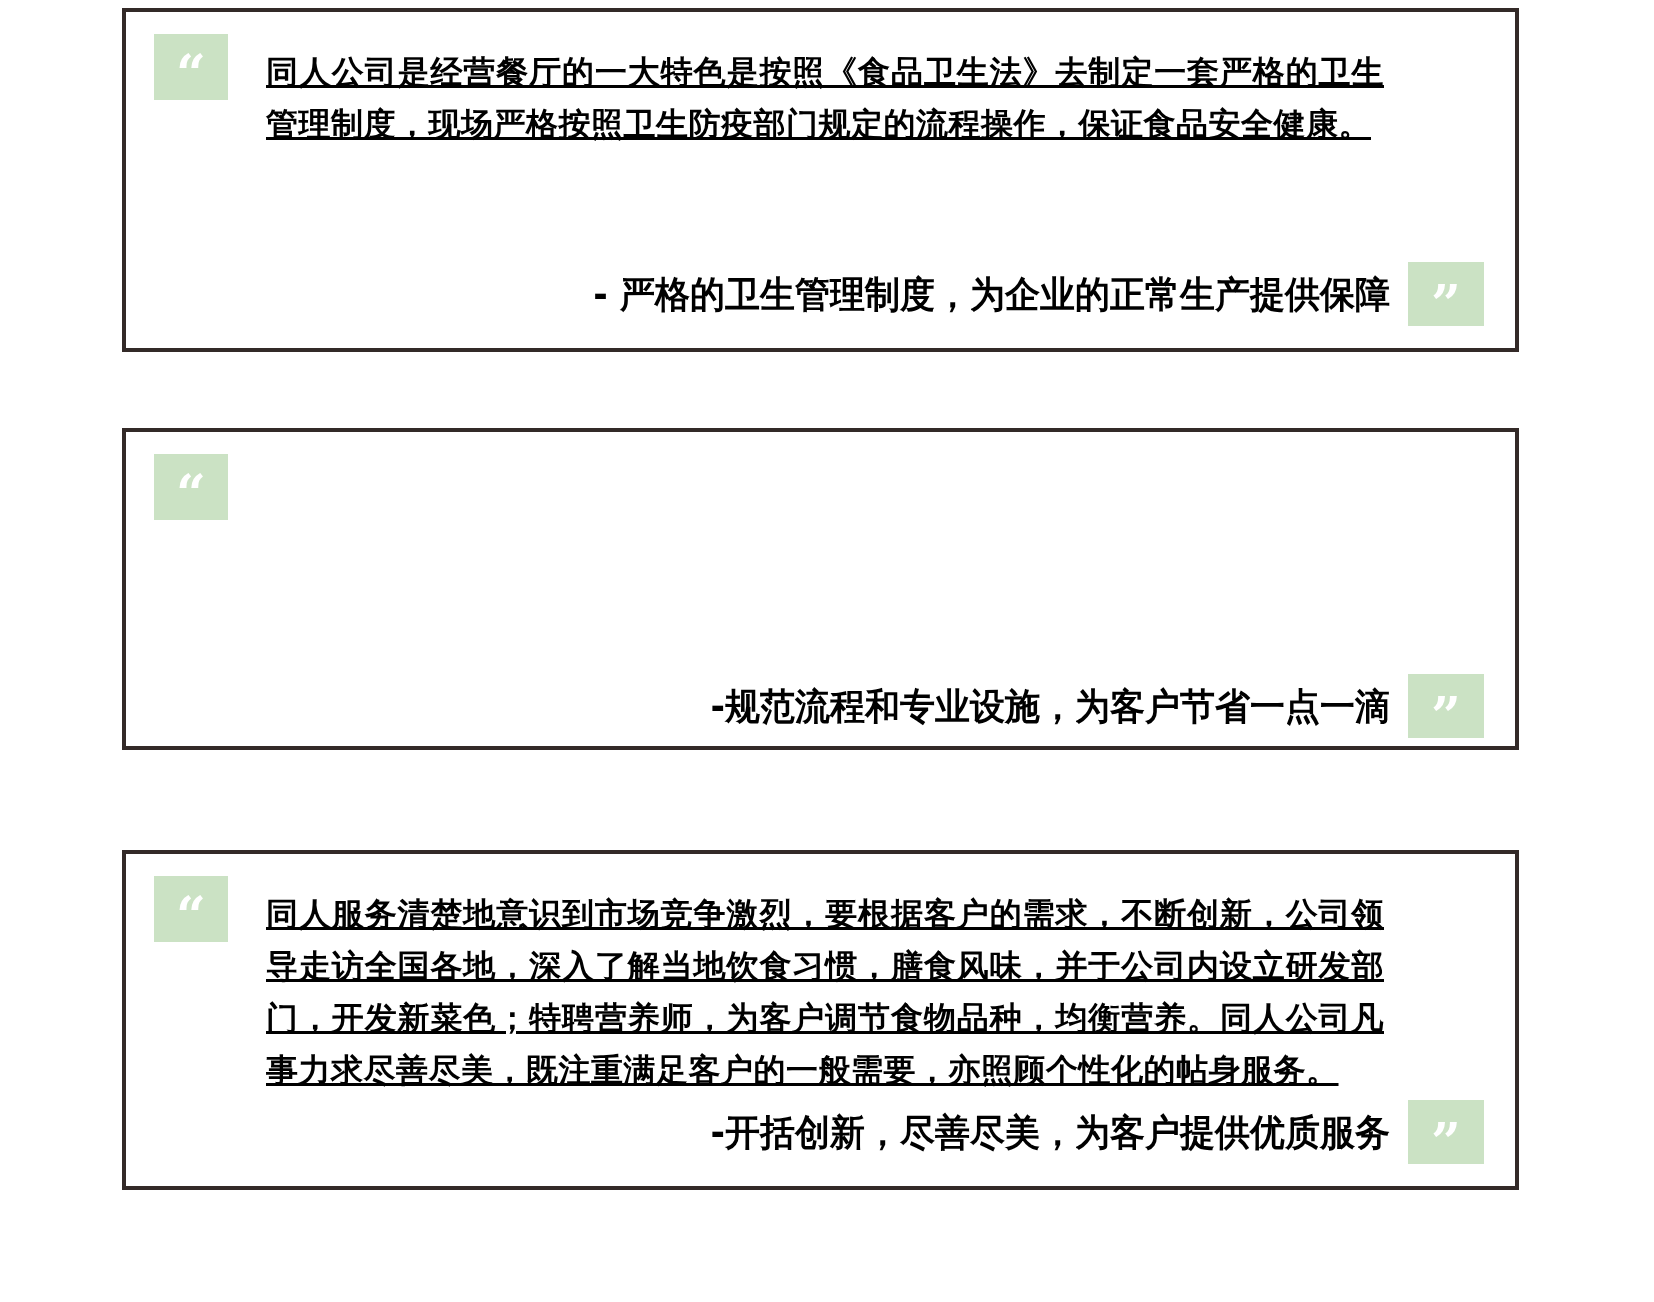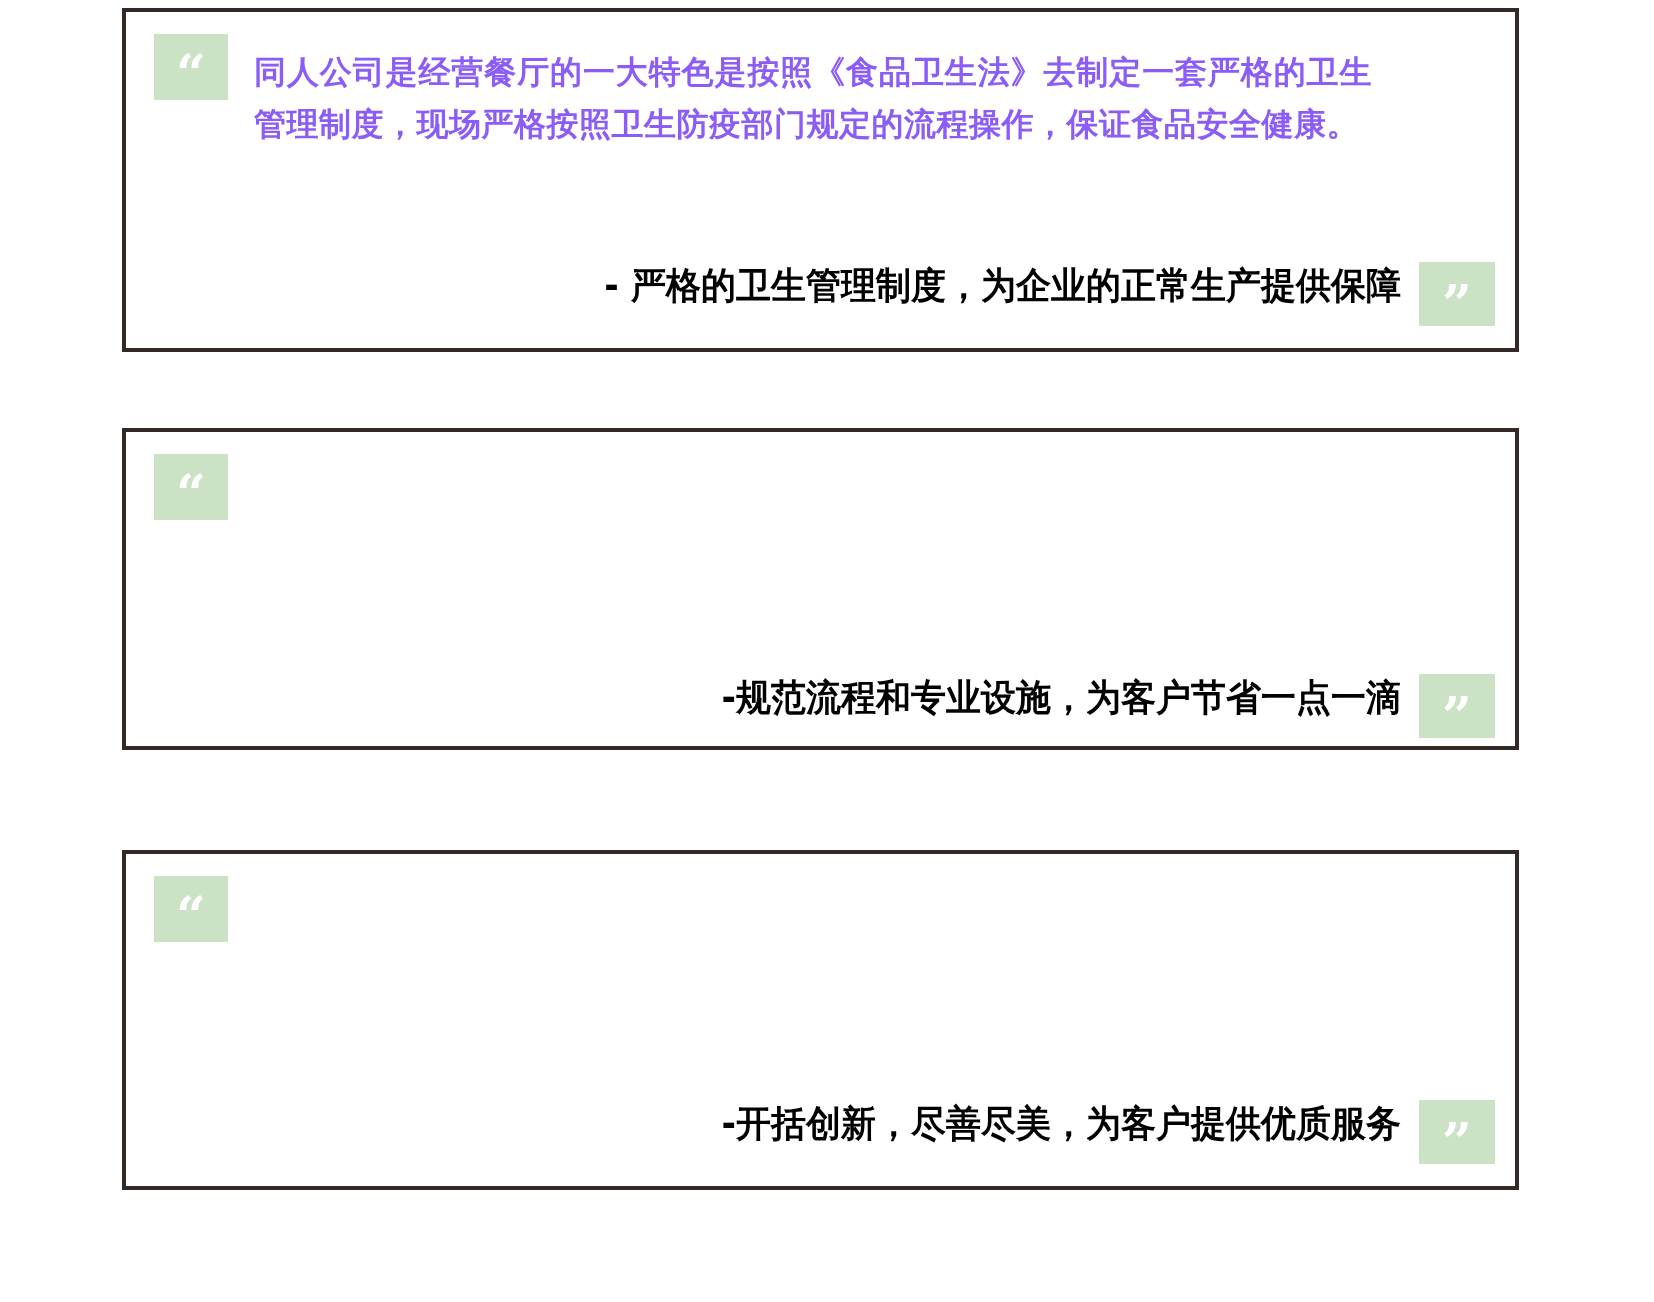--- a/index.html
+++ b/index.html
@@ -58,37 +58,38 @@
   }
   .close-quote-square .glyph {
     color: #ffffff;
     font-size: 52px;
     font-weight: bold;
     line-height: 0.85;
     font-family: "DejaVu Serif", "Liberation Serif", serif;
   }
   .quote-body {
     position: absolute;
-    left: 128px;
+    left: 140px;
     top: 34px;
     width: 1118px;
     font-family: "DejaVu Serif", "Liberation Serif", serif;
     font-weight: bold;
     font-size: 32px;
     line-height: 52px;
     letter-spacing: 0.5px;
-    color: #8b5cf6;
+    color: #000000;
     text-align: justify;
     text-align-last: left;
+    text-decoration: underline;
   }
   .caption-row {
     position: absolute;
-    right: 20px;
+    right: 31px;
     display: flex;
-    align-items: flex-start;
+    align-items: center;
     gap: 18px;
   }
   .box-1 .caption-row { bottom: 22px; }
   .box-2 .caption-row { bottom: 8px; }
   .box-3 .caption-row { bottom: 22px; }
   .caption-text {
     font-family: "DejaVu Sans", "Liberation Sans", sans-serif;
     font-weight: 900;
     font-size: 35px;
     color: #000000;
@@ -124,20 +125,21 @@
       <div class="close-quote-square">
         <span class="glyph">”</span>
       </div>
     </div>
   </div>
 
   <div class="quote-box box-3">
     <div class="open-quote-square">
       <span class="glyph">“</span>
     </div>
+    <div class="quote-body">同人服务清楚地意识到市场竞争激烈，要根据客户的需求，不断创新，公司领导走访全国各地，深入了解当地饮食习惯，膳食风味，并于公司内设立研发部门，开发新菜色；特聘营养师，为客户调节食物品种，均衡营养。同人公司凡事力求尽善尽美，既注重满足客户的一般需要，亦照顾个性化的帖身服务。</div>
     <div class="caption-row">
       <span class="caption-text">-开括创新，尽善尽美，为客户提供优质服务</span>
       <div class="close-quote-square">
         <span class="glyph">”</span>
       </div>
     </div>
   </div>
 
 </div>
 

